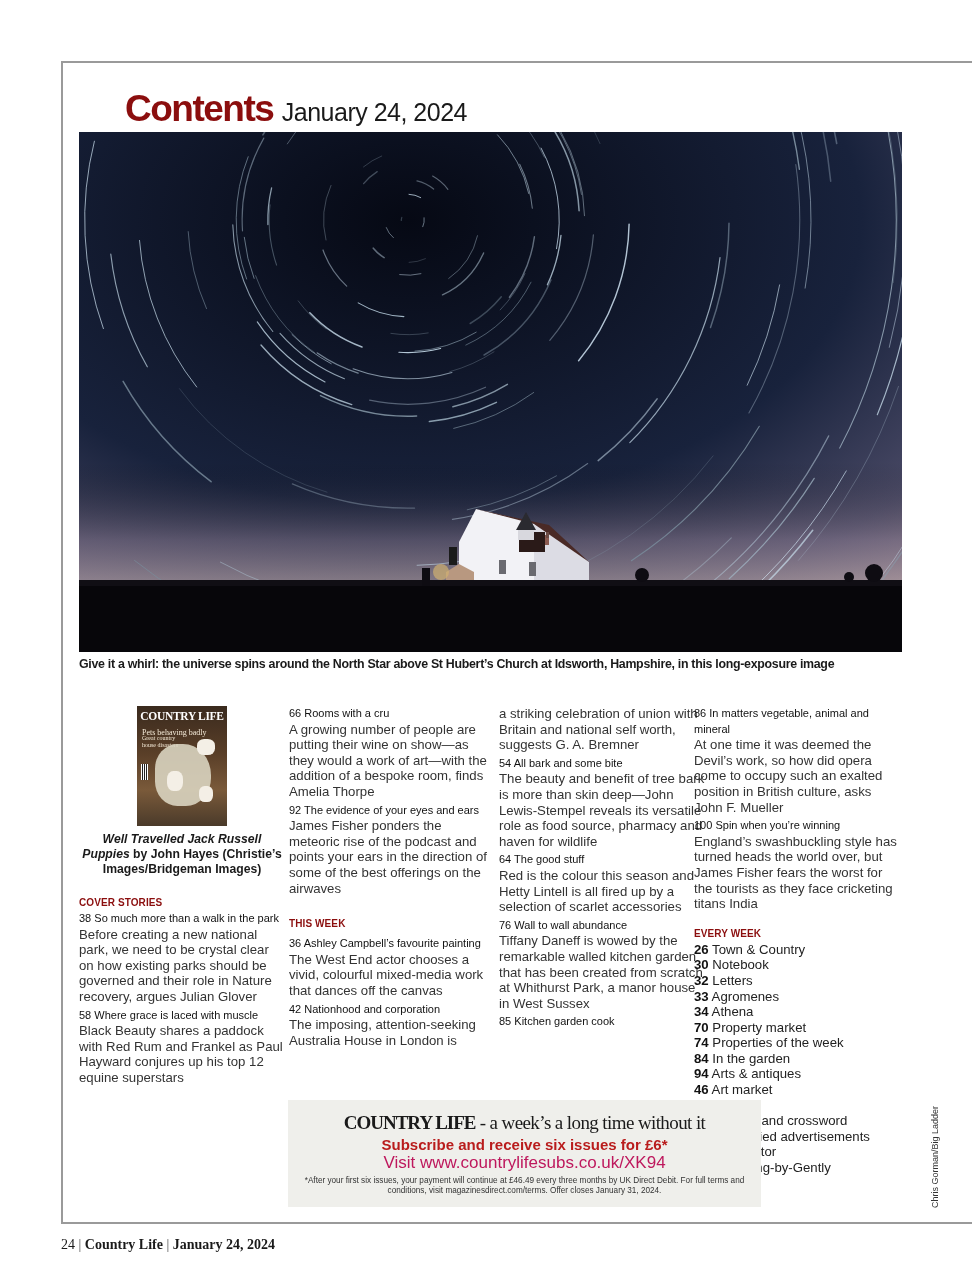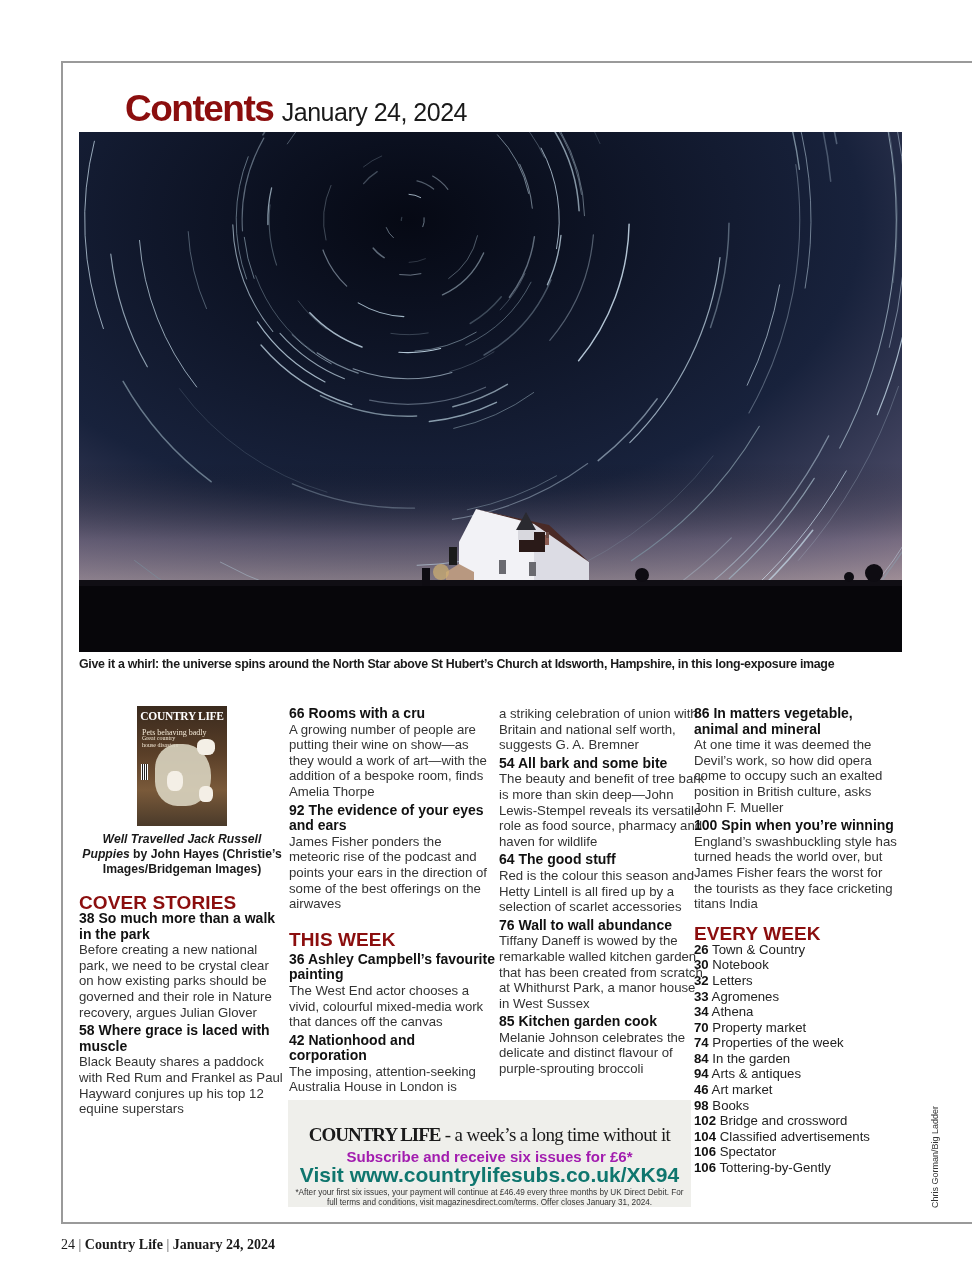--- a/index.html
+++ b/index.html
@@ -34,34 +34,34 @@
   .cover .line1 { position:absolute; top:19px; left:5px; color:#f3e9d6; font-family:"Liberation Serif", serif; font-size:8px; }
   .cover .line2 { position:absolute; top:29px; left:5px; color:#f3e9d6; font-family:"Liberation Serif", serif; font-size:6px; line-height:7px; width:40px; }
   .cover .map { position:absolute; left:18px; top:38px; width:56px; height:62px; background:#d9d4c0; border-radius:40% 50% 45% 40%; opacity:0.9; }
   .cover .dog { position:absolute; background:#f4efe6; border-radius:40%; }
   .cover .barcode { position:absolute; left:4px; top:58px; width:7px; height:16px;
                     background:repeating-linear-gradient(90deg,#fff 0 1px,#222 1px 2px); }
 
   .cover-cap { text-align:center; font-size:12.2px; line-height:15px; font-weight:bold; color:#1a1a1a; margin-bottom:18px; }
   .cover-cap i { font-style:italic; }
 
-  .sect { color:#8b0e0e; font-weight:bold; font-size:19px; line-height:15px; margin-bottom:1px; letter-spacing:0.1px; }
+  .sect { color:#8b0e0e; font-weight:bold; font-size:10px; line-height:15px; margin-bottom:1px; letter-spacing:0.1px; }
   .art { margin-bottom:3px; }
-  .art .hd { font-weight:bold; color:#111; font-size:14px; line-height:15.6px; }
+  .art .hd { font-weight:normal; color:#111; font-size:11px; line-height:15.6px; }
   .art .bd { color:#333; }
 
   .ew { list-style:none; }
   .ew li { font-size:13.2px; line-height:15.6px; color:#222; }
   .ew li b { font-weight:bold; color:#111; }
 
-  .promo { position:absolute; left:288px; top:1100px; width:403px; height:107px; background:#efefeb; text-align:center; padding-top:24px; }
+  .promo { position:absolute; left:288px; top:1100px; width:473px; height:107px; background:#efefeb; text-align:center; padding-top:12px; }
   .promo .brand { font-family:"Liberation Serif", serif; font-size:19px; color:#1a1a1a; letter-spacing:-0.6px; }
   .promo .brand b { font-weight:bold; letter-spacing:-1px; }
-  .promo .l2 { font-size:15px; font-weight:bold; color:#a21caf; margin-top:2px; line-height:18px; }
-  .promo .l3 { font-size:21px; font-weight:bold; color:#0f766e; line-height:18px; }
+  .promo .l2 { font-size:15px; font-weight:bold; color:#b91c1c; margin-top:2px; line-height:18px; }
+  .promo .l3 { font-size:17px; font-weight:normal; color:#be185d; line-height:18px; }
   .promo .fine { font-size:8.2px; color:#333; line-height:10px; margin-top:4px; padding:0 6px; }
 
   .credit { position:absolute; left:930px; top:1208px; transform:rotate(-90deg); transform-origin:0 0;
             font-size:9px; color:#333; white-space:nowrap; }
 
   .folio { position:absolute; left:61px; top:1237px; font-family:"Liberation Serif", serif; font-size:14px; color:#1a1a1a; }
   .folio .sep { color:#555; font-weight:normal; }
 </style>
 </head>
 <body>
@@ -437,21 +437,20 @@
   <div class="art">
     <div class="hd"><span>64</span> <span>The good stuff</span></div>
     <div class="bd">Red is the colour this season and Hetty Lintell is all fired up by a selection of scarlet accessories</div>
   </div>
   <div class="art">
     <div class="hd"><span>76</span> <span>Wall to wall abundance</span></div>
     <div class="bd">Tiffany Daneff is wowed by the remarkable walled kitchen garden that has been created from scratch at Whithurst Park, a manor house in West Sussex</div>
   </div>
   <div class="art">
     <div class="hd"><span>85</span> <span>Kitchen garden cook</span></div>
-    <div class="bd">Melanie Johnson celebrates the delicate and distinct flavour of purple-sprouting broccoli</div>
   </div>
 </div>
 
 <div class="col col4">
   <div class="art">
     <div class="hd"><span>86</span> <span>In matters vegetable, animal and mineral</span></div>
     <div class="bd">At one time it was deemed the Devil’s work, so how did opera come to occupy such an exalted position in British culture, asks John F. Mueller</div>
   </div>
   <div class="art" style="margin-bottom:14px;">
     <div class="hd"><span>100</span> <span>Spin when you’re winning</span></div>

